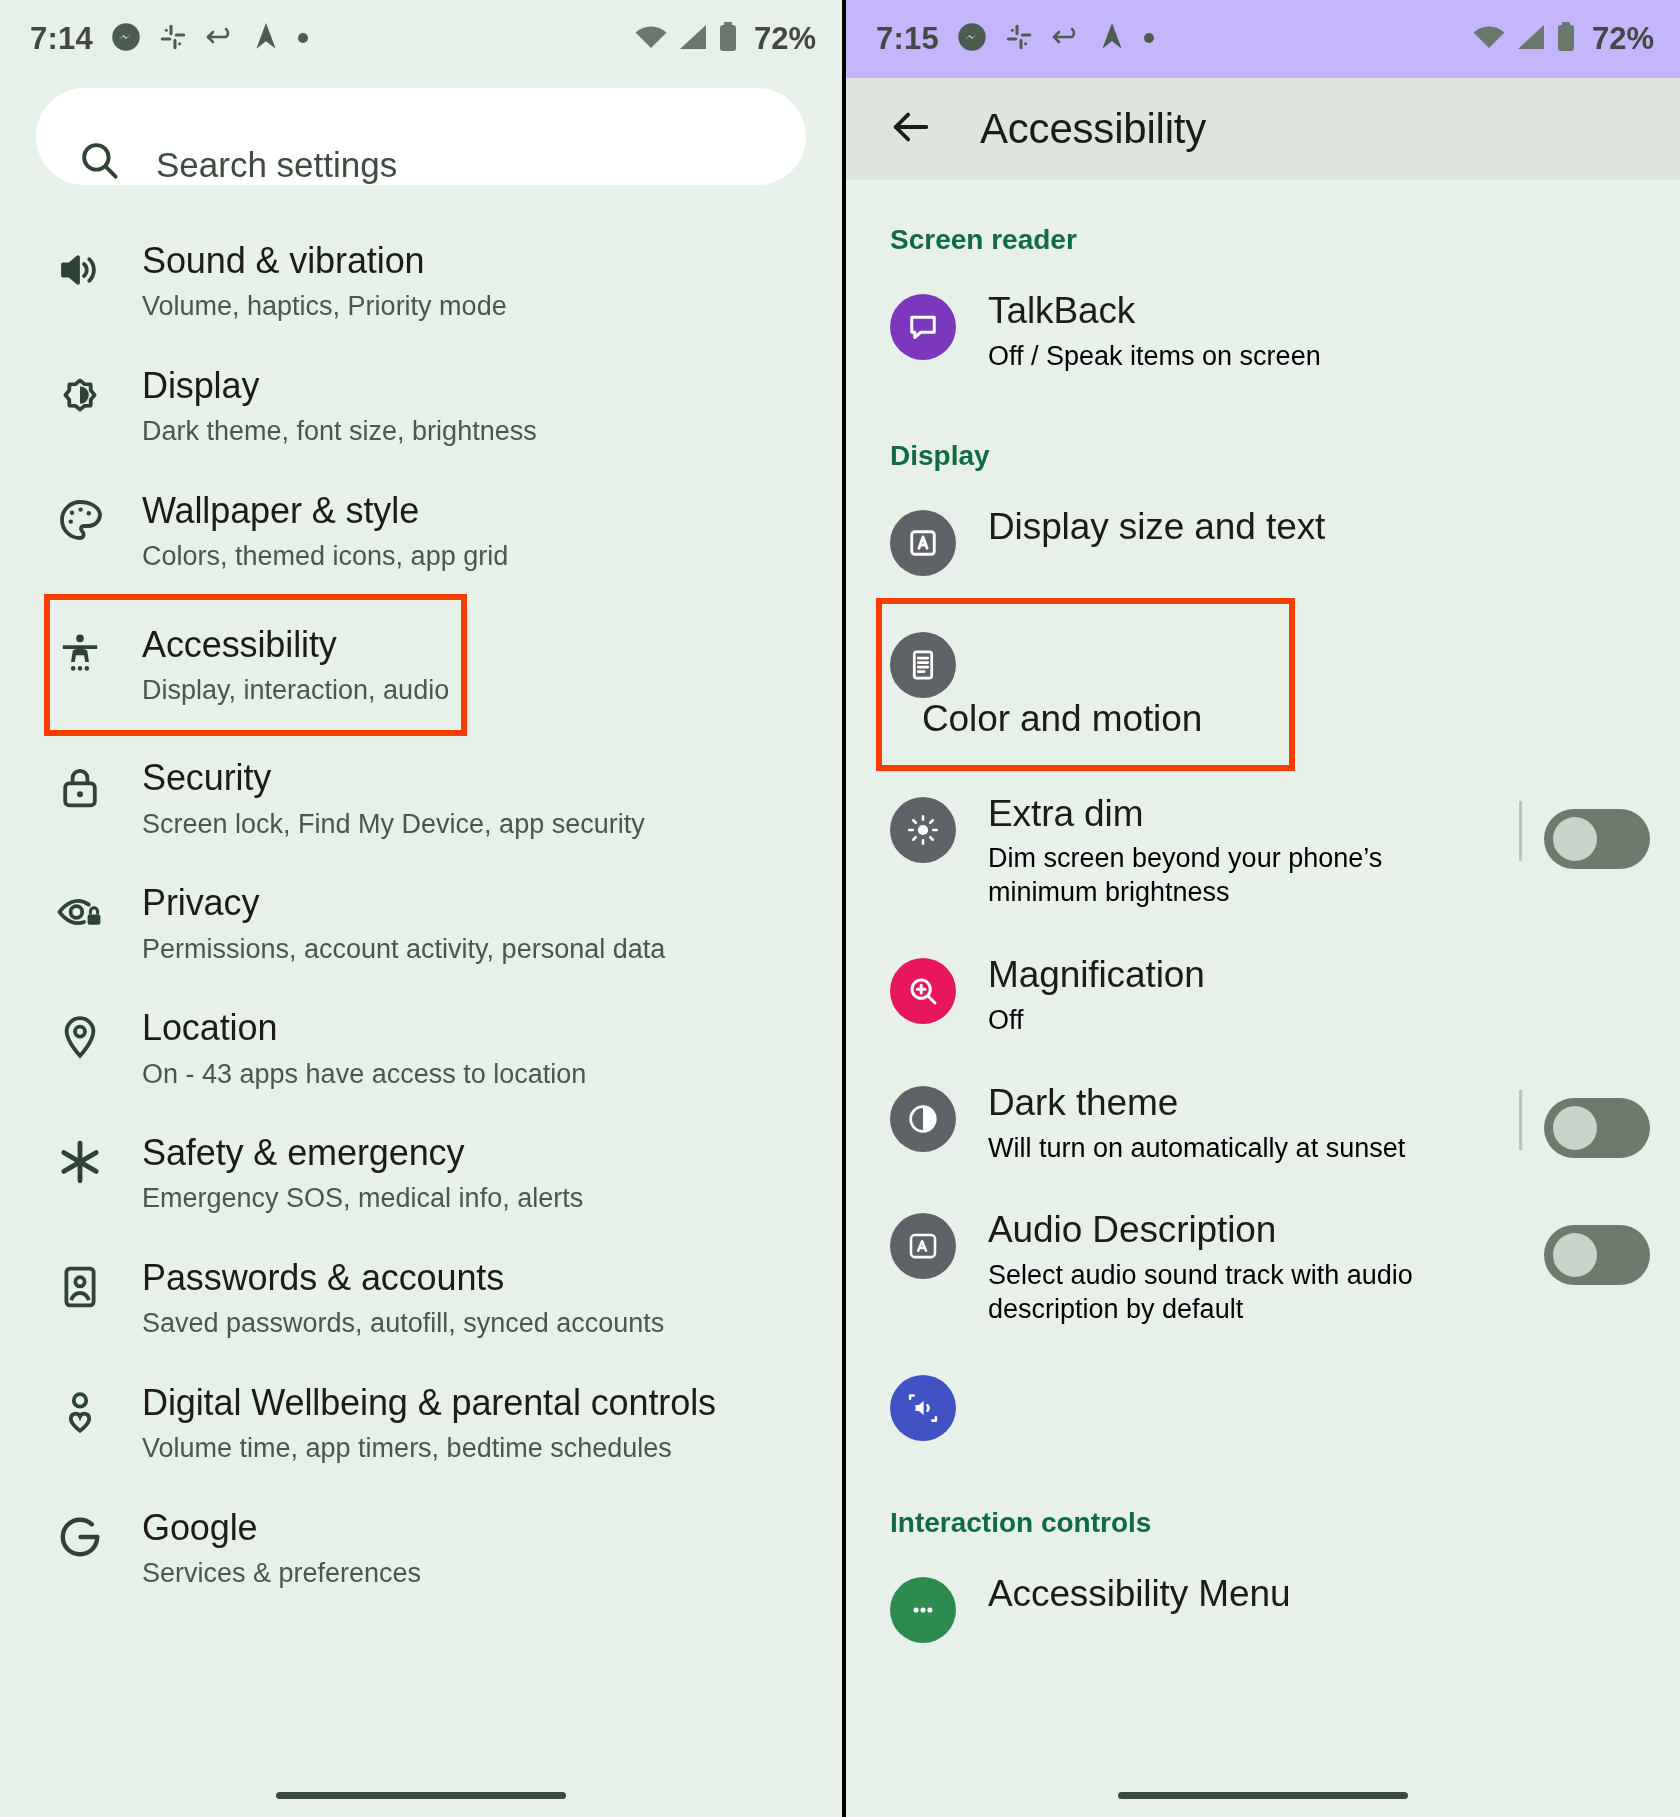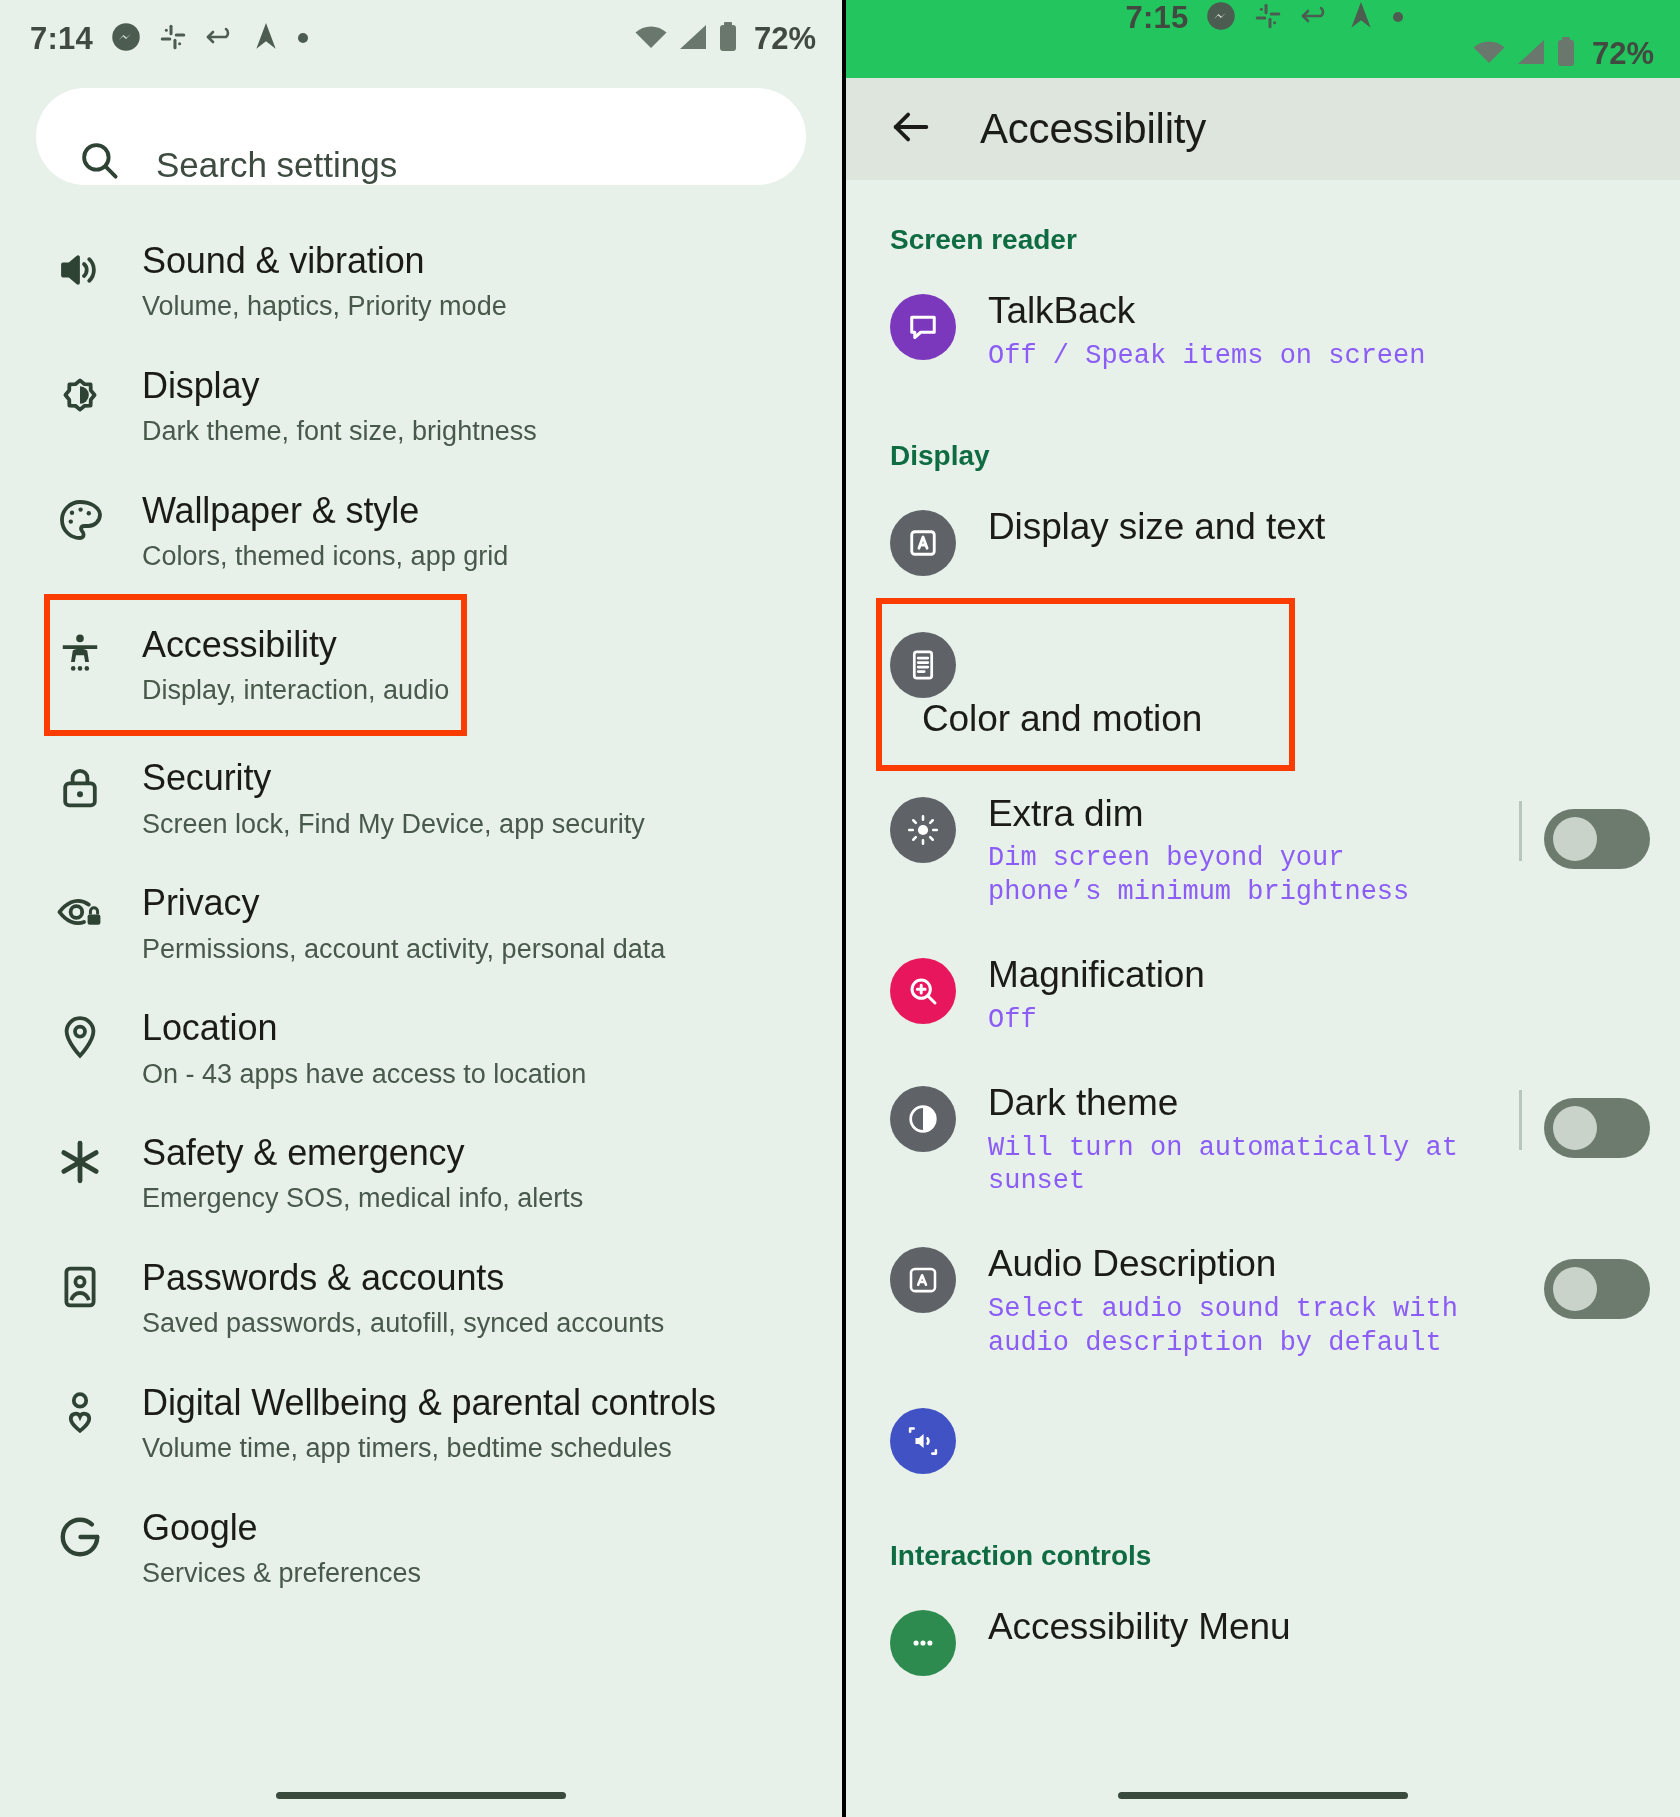--- a/index.html
+++ b/index.html
@@ -74,21 +74,21 @@
   .hl-left {
     position: absolute;
     left: 44px; right: 375px;
     top: 0; bottom: 0;
     border: 6px solid #fa3c00;
     pointer-events: none;
   }
   .row.highlight { padding-top: 30px; padding-bottom: 30px; }
 
   
-  .statusbar.dark2 { background: #22c55e; flex-direction: column; }
+  .statusbar.dark2 { background: #c4b5fd; }
   .appbar {
     background: #dde5dd;
     height: 102px;
     display: flex;
     align-items: center;
     padding-left: 42px;
     gap: 46px;
   }
   .appbar-title { font-size: 42px; color: #1b1c18; letter-spacing: -0.2px; }
 
@@ -106,21 +106,21 @@
     min-height: 96px;
   }
   .r-ico {
     width: 66px; height: 66px; min-width: 66px;
     border-radius: 50%;
     display: flex; align-items: center; justify-content: center;
     margin-top: 4px;
   }
   .r-txt { padding-left: 32px; flex: 1; padding-right: 10px; }
   .r-title { font-size: 37px; color: #1b1c18; line-height: 1.16; letter-spacing: -0.1px; }
-  .r-sub { font-size: 27px; color: #8b5cf6; margin-top: 7px; line-height: 1.25; max-width: 480px; font-family: Liberation Mono, monospace; }
+  .r-sub { font-size: 27px; color: #000000; margin-top: 7px; line-height: 1.25; max-width: 480px; }
 
   .r-divider {
     width: 3px;
     align-self: stretch;
     background: #b9c6bb;
     margin: 8px 22px 8px 0;
   }
   .toggle {
     width: 106px; height: 60px;
     border-radius: 34px;

